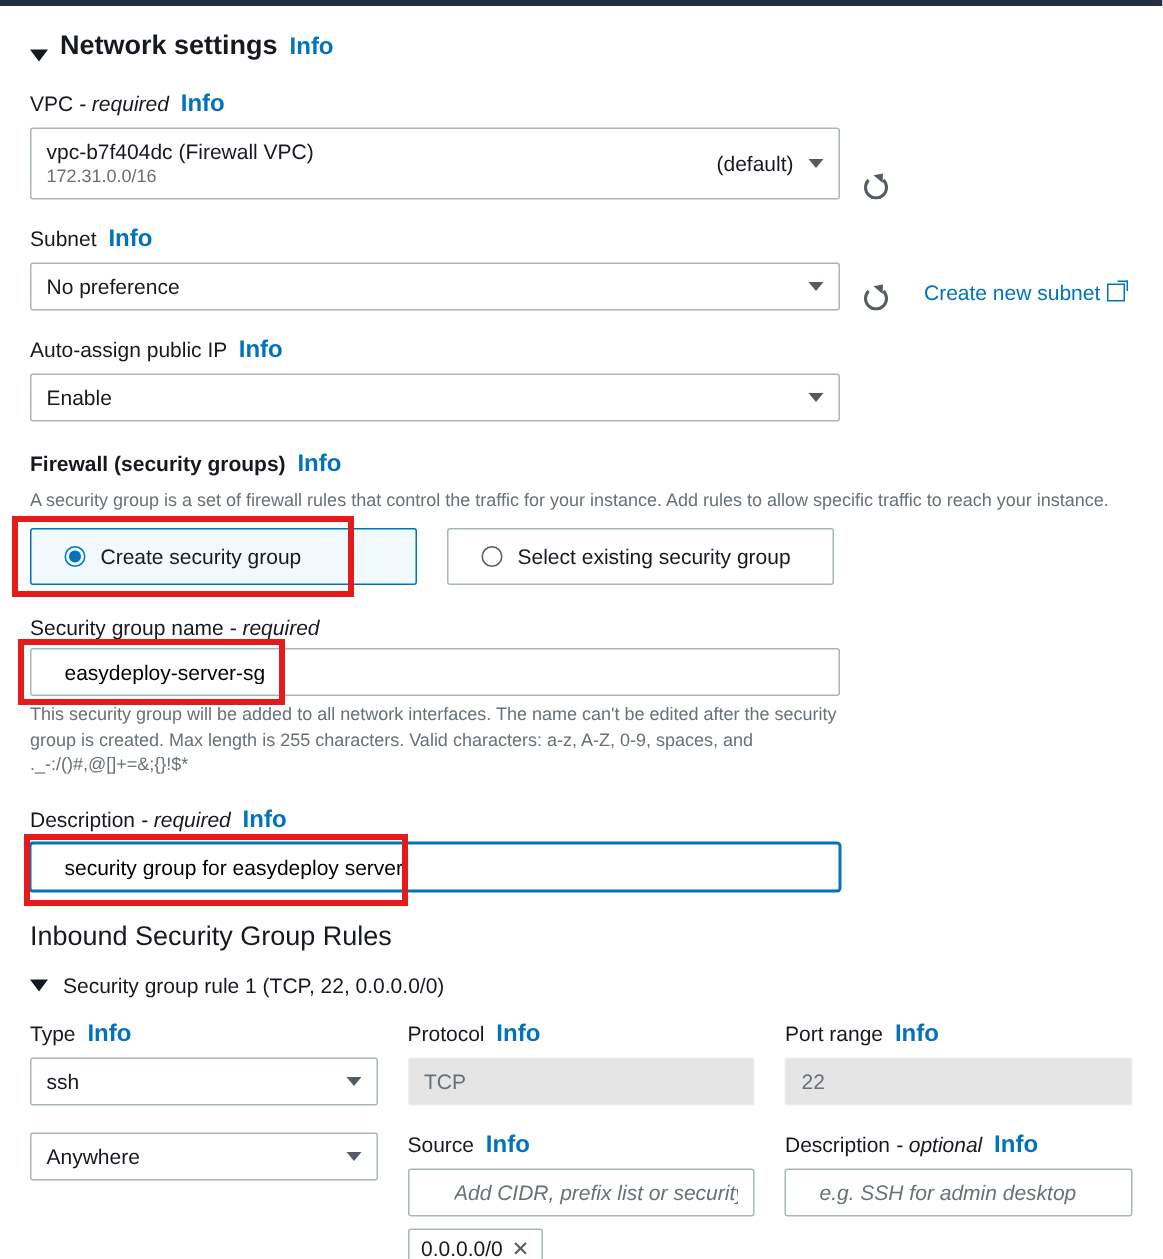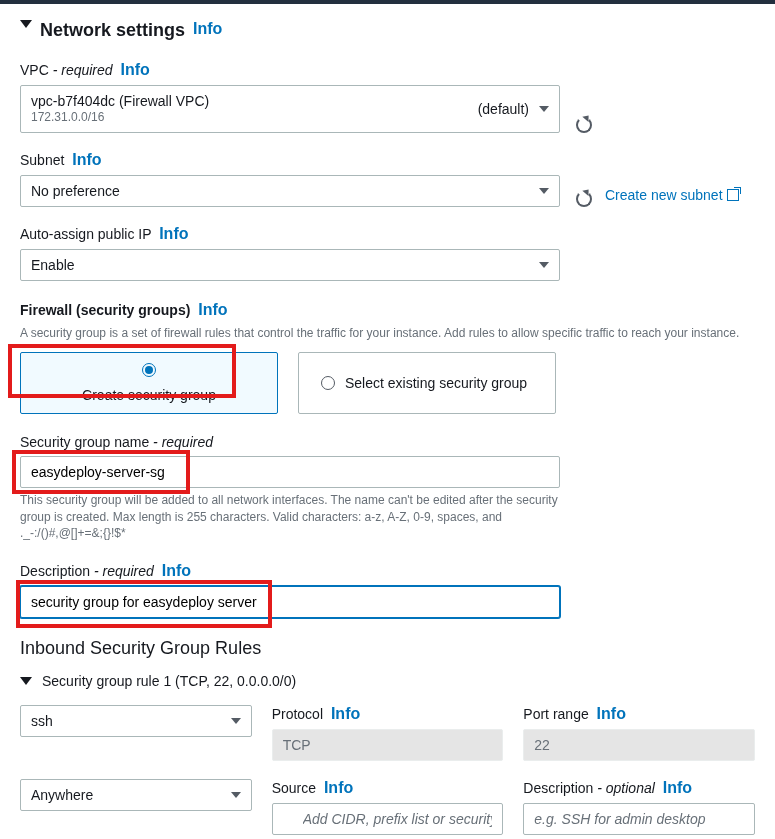--- a/index.html
+++ b/index.html
@@ -13,21 +13,21 @@
   }
   .topbar {
     height: 4px;
     background: #232f3e;
   }
   .container {
     padding: 16px 20px;
   }
   .section-header {
     display: flex;
-    align-items: flex-start;
+    align-items: flex-end;
     gap: 8px;
     margin-bottom: 20px;
   }
   .caret {
     width: 0; height: 0;
     border-left: 6px solid transparent;
     border-right: 6px solid transparent;
     border-top: 8px solid #16191f;
     cursor: pointer;
   }
@@ -120,21 +120,21 @@
     top: -4px; right: -1px;
     width: 0; height: 0;
     border-left: 4px solid transparent;
     border-right: 4px solid transparent;
     border-bottom: 5px solid #545b64;
     transform: rotate(40deg);
   }
   .side-actions {
     display: flex;
     align-items: center;
-    gap: 13px;
+    gap: 24px;
     padding-top: 24px;
   }
   .side-actions.vpc { padding-top: 0; }
   .link-btn {
     color: #0073bb;
     font-size: 14px;
     cursor: pointer;
     display: flex;
     align-items: center;
     gap: 4px;
@@ -171,21 +171,20 @@
     align-items: center;
     gap: 10px;
     cursor: pointer;
     font-size: 14px;
     background: #fff;
     min-width: 258px;
   }
   .radio-btn.selected {
     border-color: #0073bb;
     background: #f1faff;
-    flex-direction: column;
   }
   .radio-circle {
     width: 14px; height: 14px;
     border: 1px solid #545b64;
     border-radius: 50%;
     display: flex;
     align-items: center;
     justify-content: center;
   }
   .radio-btn.selected .radio-circle {
@@ -200,21 +199,21 @@
   .sg-name-wrap { position: relative; display: inline-block; width: 100%; }
   .highlight-red-partial {
     position: absolute;
     border: 4px solid #e31b1b;
     pointer-events: none;
   }
   .text-input-el {
     width: 100%;
     border: 1px solid #aab7b8;
     border-radius: 2px;
-    padding: 6px 10px;
+    padding: 6px 22px;
     font-size: 14px;
     min-height: 32px;
   }
   .text-input-el.focused {
     border-color: #0073bb;
     box-shadow: 0 0 0 1px #0073bb;
   }
   .section-block { margin-bottom: 20px; }
   .subsection-title {
     font-size: 18px;
@@ -414,20 +413,24 @@
     <div class="subsection-title">Inbound Security Group Rules</div>
     <div class="rule-header">
       <div class="rule-header-left">
         <div class="caret"></div>
         <span>Security group rule 1 (TCP, 22, 0.0.0.0/0)</span>
       </div>
     </div>
 
     <div class="rule-grid">
       <div>
+        <div class="field-label">
+          <span>Type</span>
+          <span class="info-link">Info</span>
+        </div>
         <div class="select-box">
           <span>ssh</span>
           <div class="chevron"></div>
         </div>
       </div>
       <div>
         <div class="field-label">
           <span>Protocol</span>
           <span class="info-link">Info</span>
         </div>

